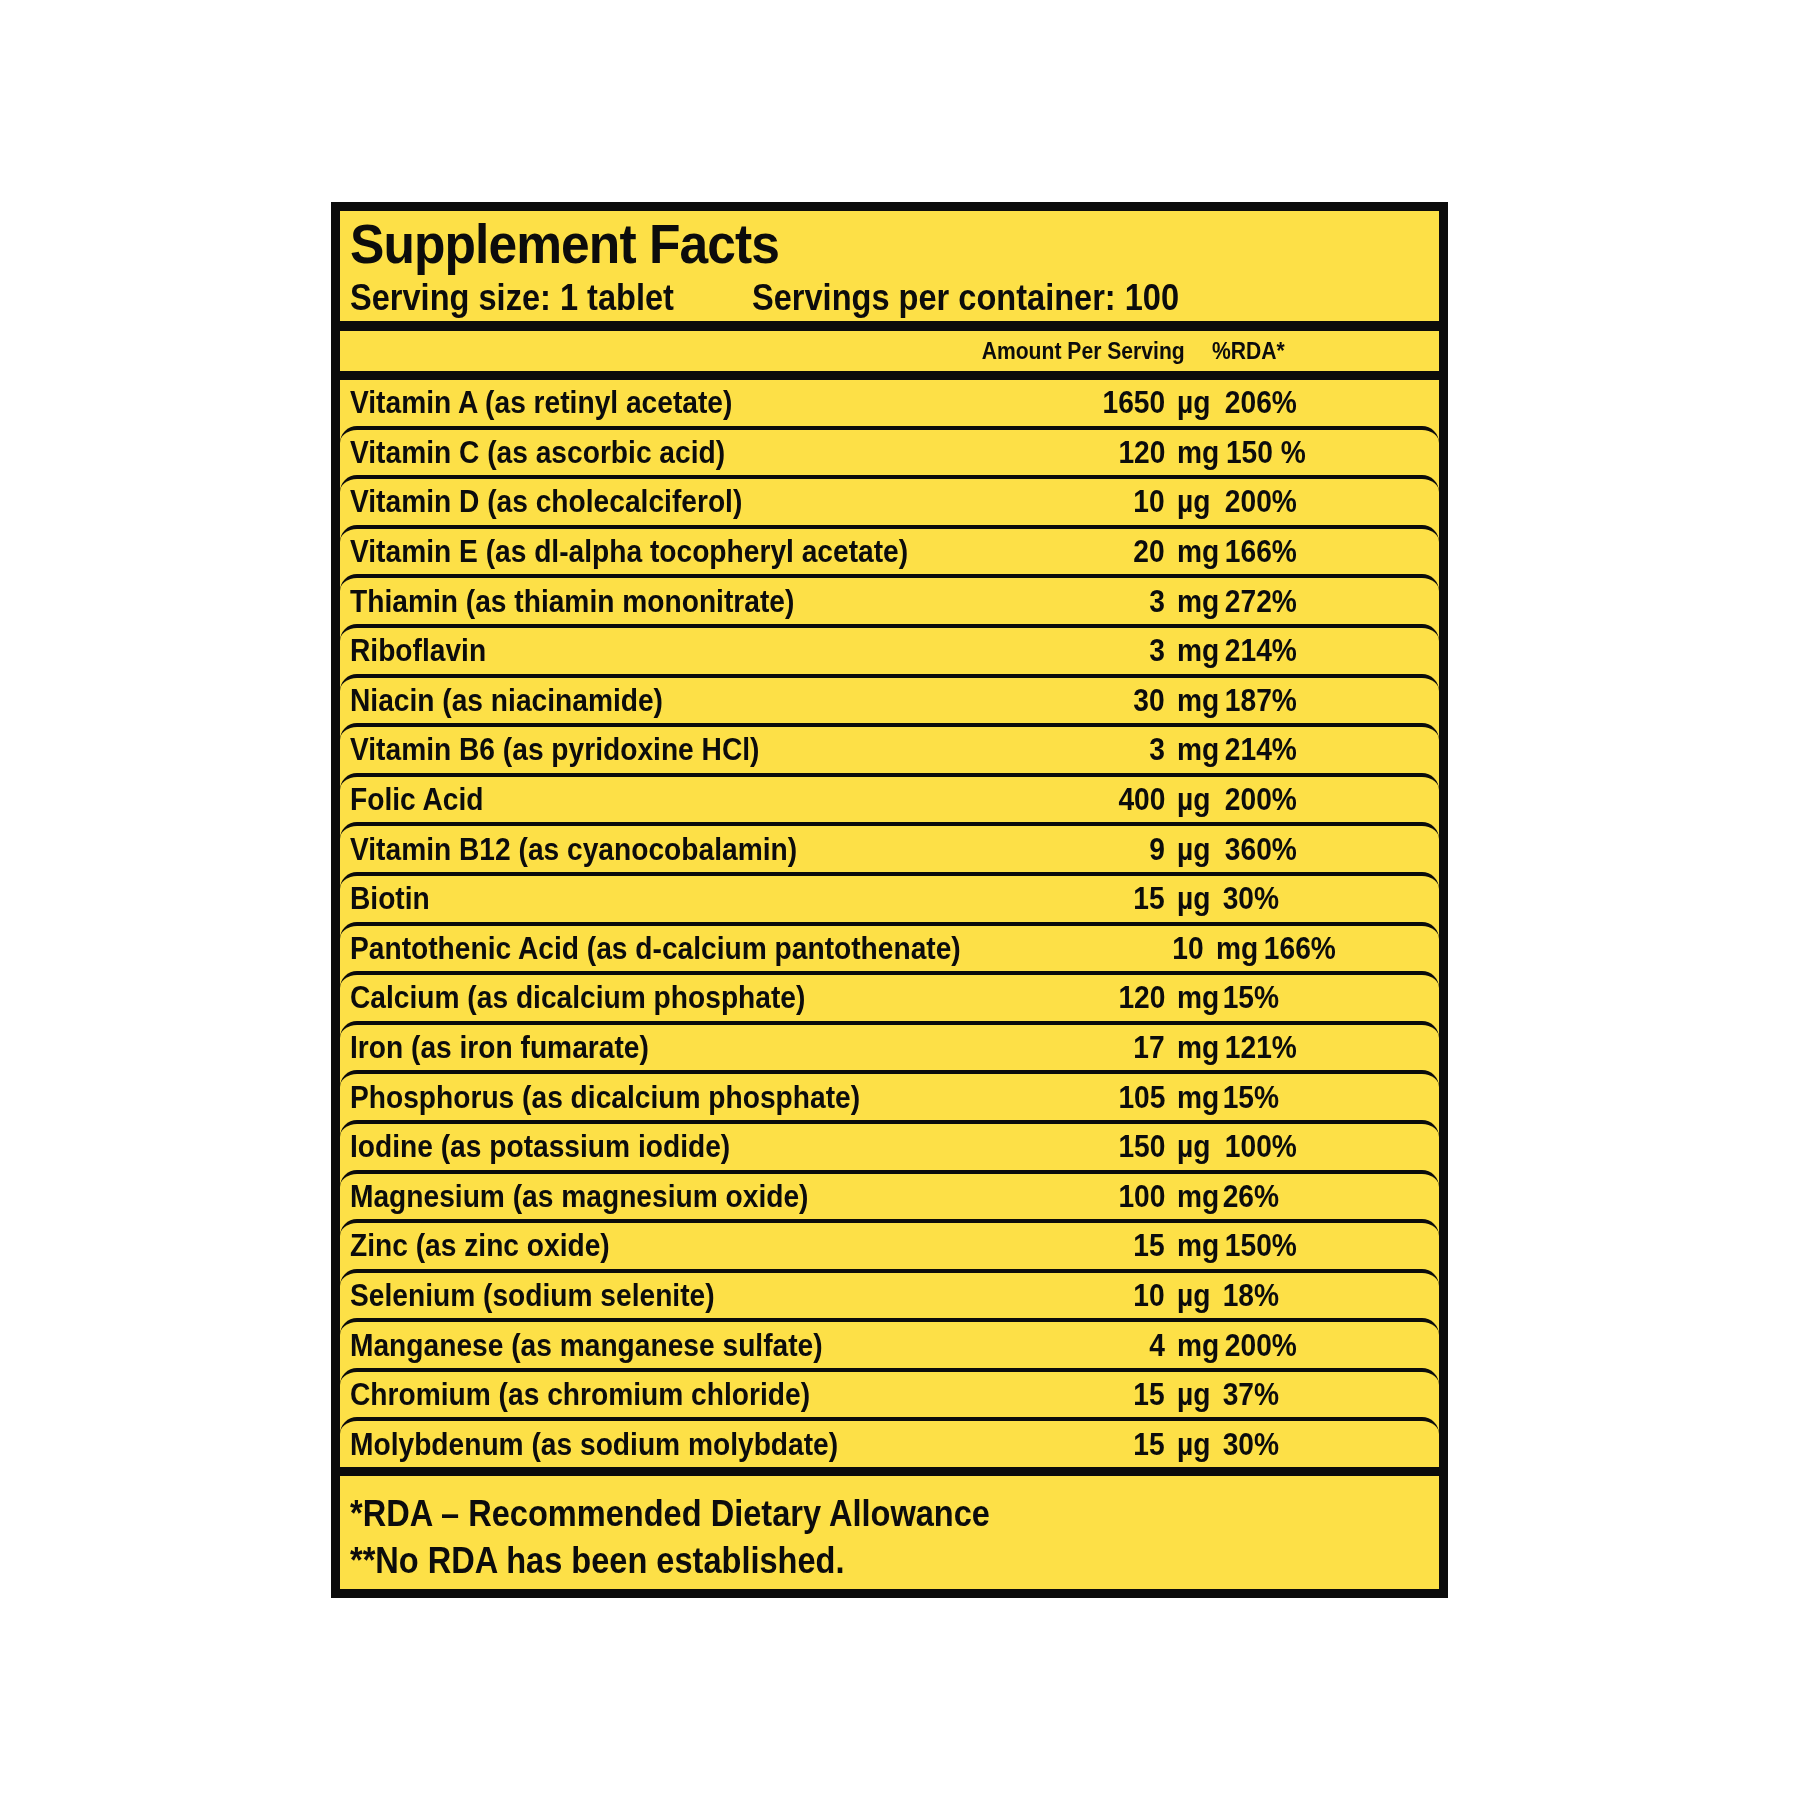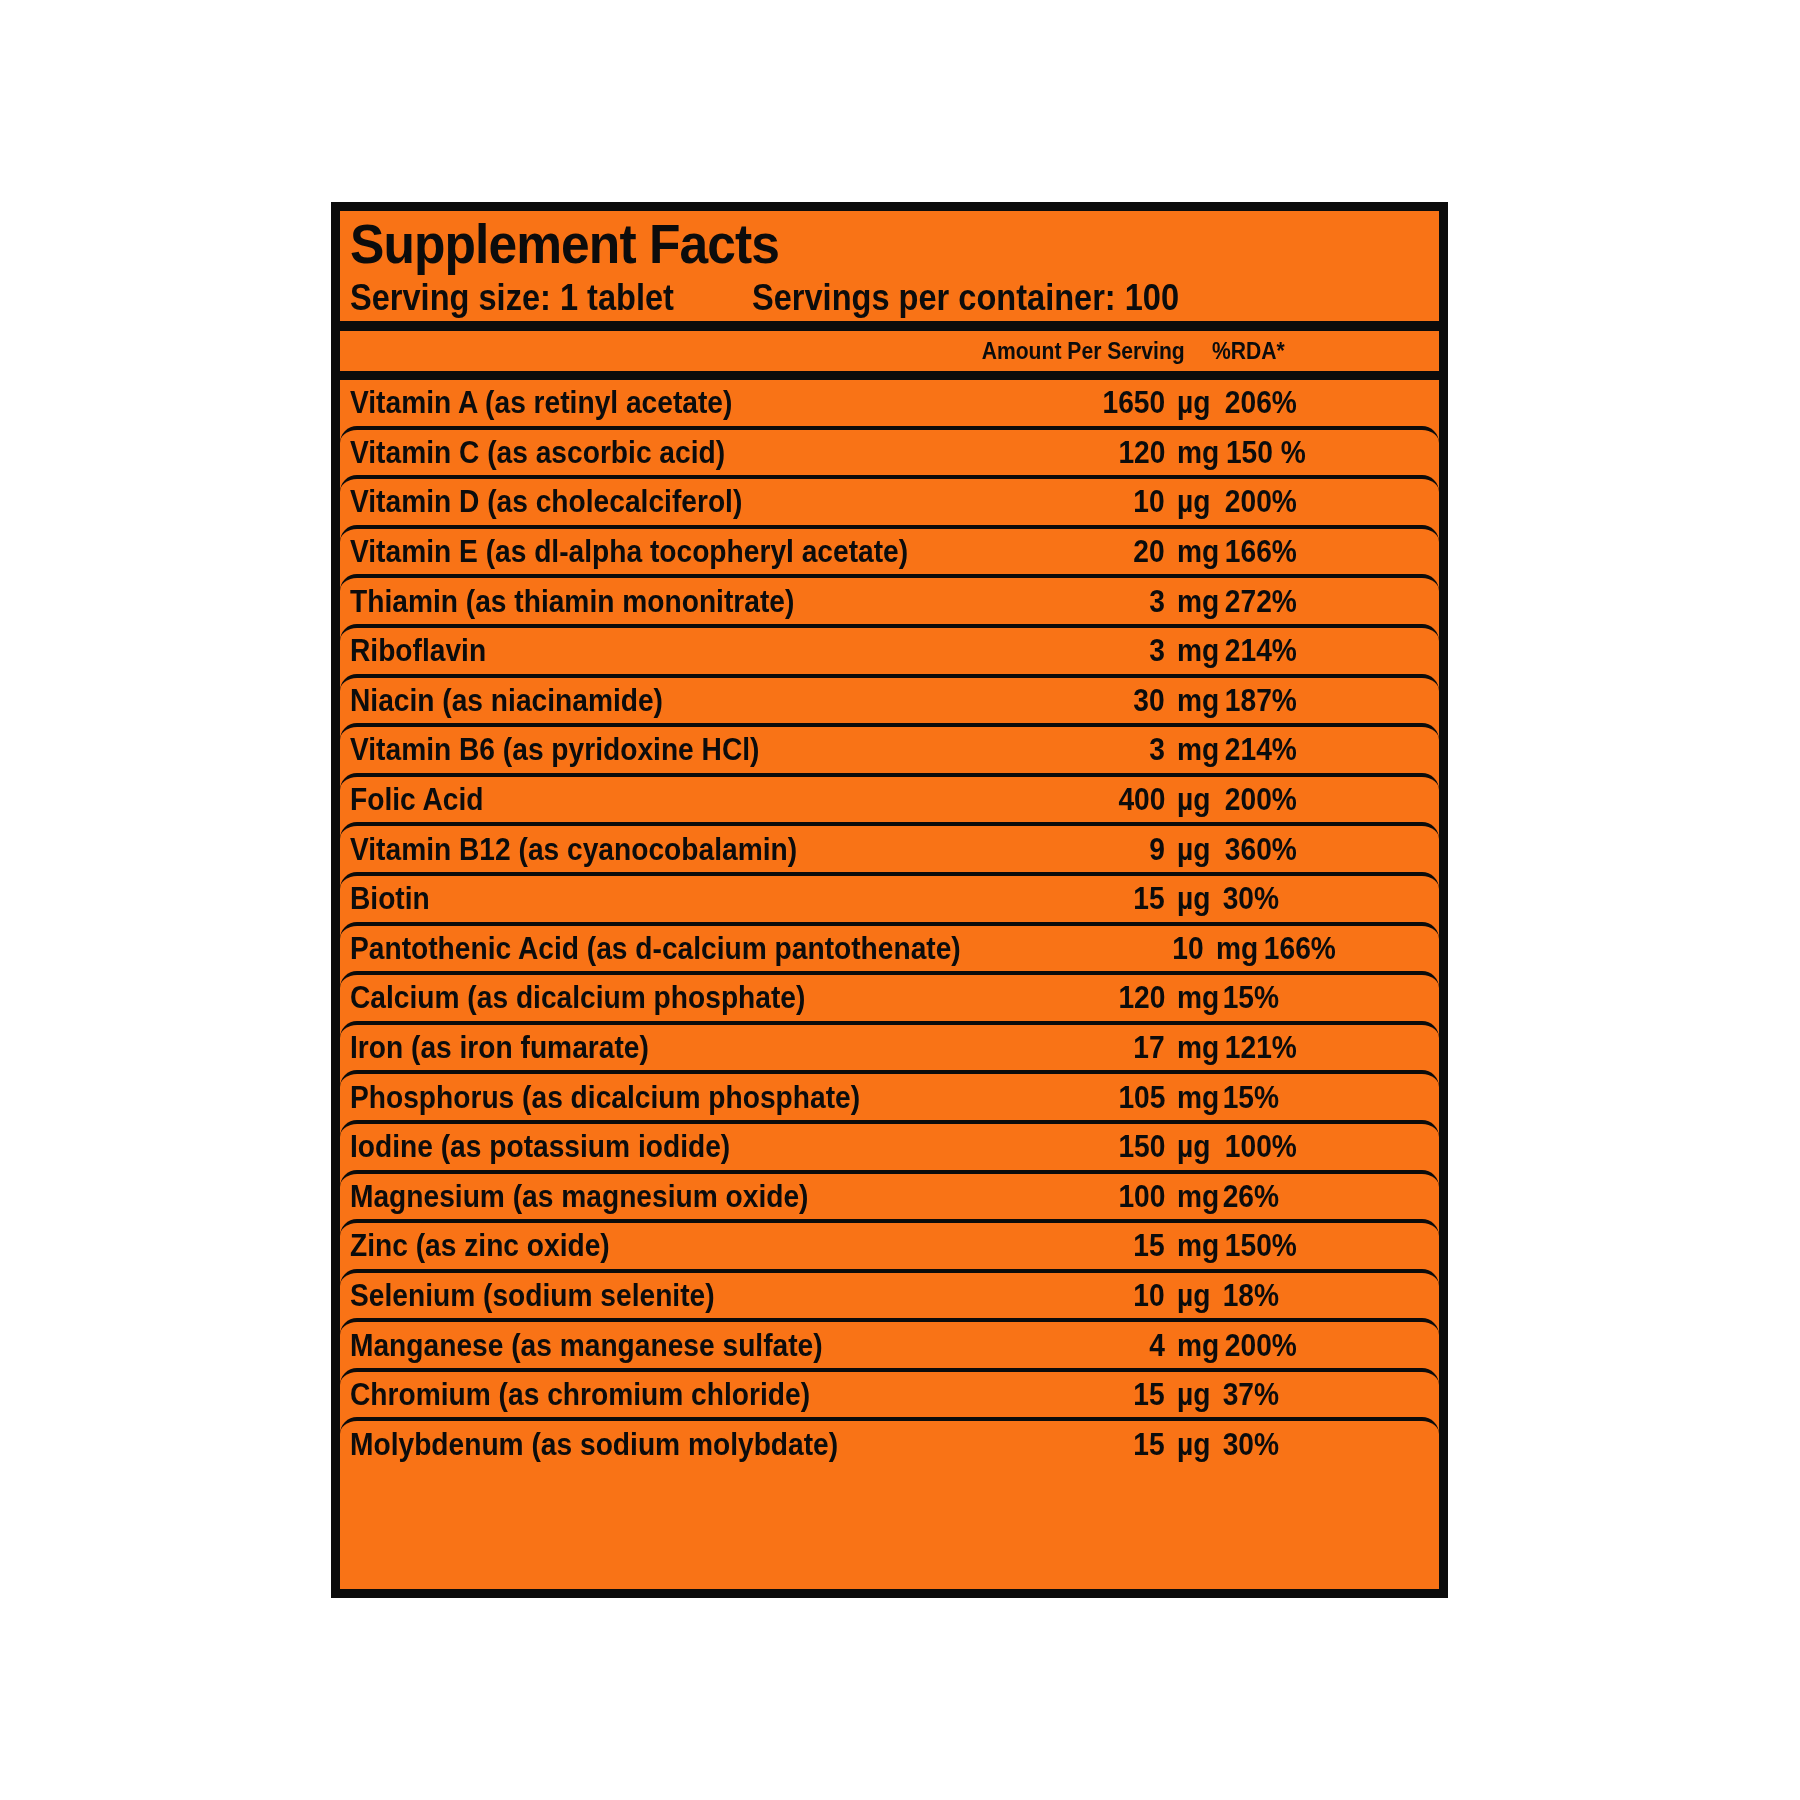--- a/index.html
+++ b/index.html
@@ -19,21 +19,21 @@
     overflow: hidden;
   }
   .label {
     position: absolute;
     left: 331px;
     top: 202px;
     width: 1117px;
     height: 1396px;
     box-sizing: border-box;
     border: 9px solid #0b0b0b;
-    background: #f97316;
+    background: #fde047;
     color: #0c0c0c;
     font-weight: bold;
     display: flex;
     flex-direction: column;
   }
   
   .t {
     display: inline-block;
     transform: scaleX(0.88);
     transform-origin: 0 50%;
@@ -273,15 +273,19 @@
   </div>
 
   <div class="row">
     <span class="cell name"><span class="t">Molybdenum (as sodium molybdate)</span></span>
     <span class="cell amt"><span class="t r">15</span></span>
     <span class="cell unit"><span class="t">µg</span></span>
     <span class="cell rda"><span class="t r">30%</span></span>
   </div>
 </div>
 
+    <div class="footnotes">
+      <span class="fn"><span class="t">*RDA – Recommended Dietary Allowance</span></span>
+      <span class="fn"><span class="t">**No RDA has been established.</span></span>
+    </div>
 
   </div>
 </div>
 
 </body></html>

